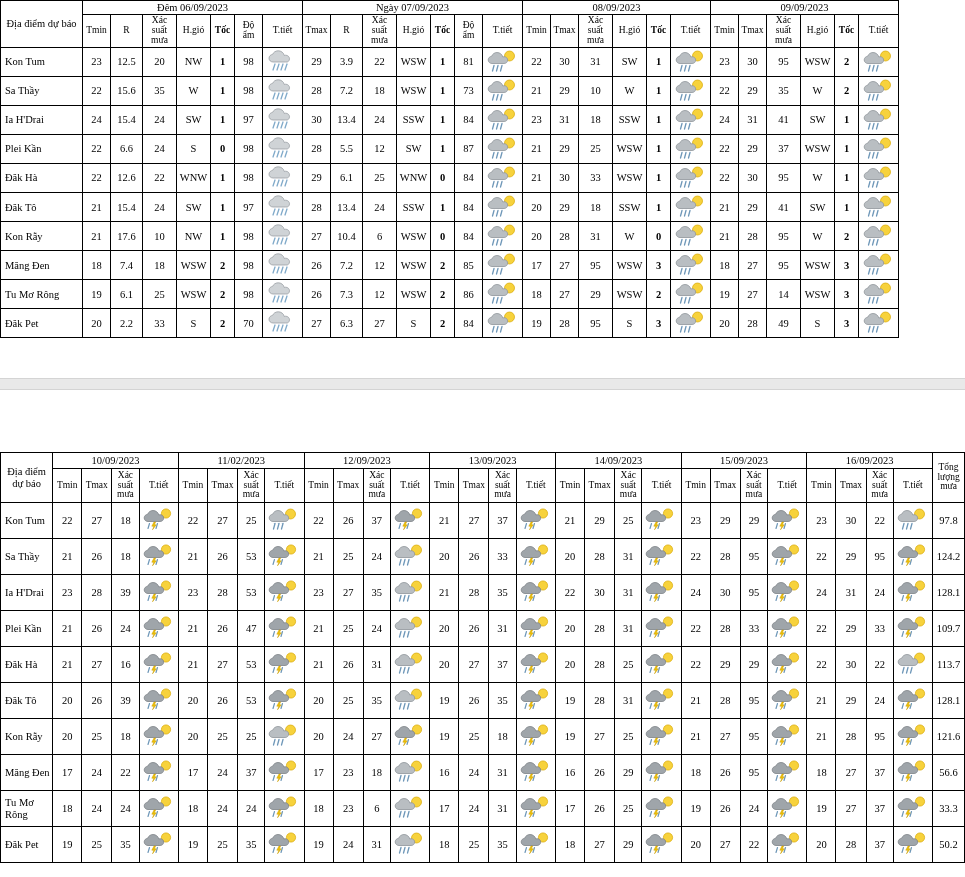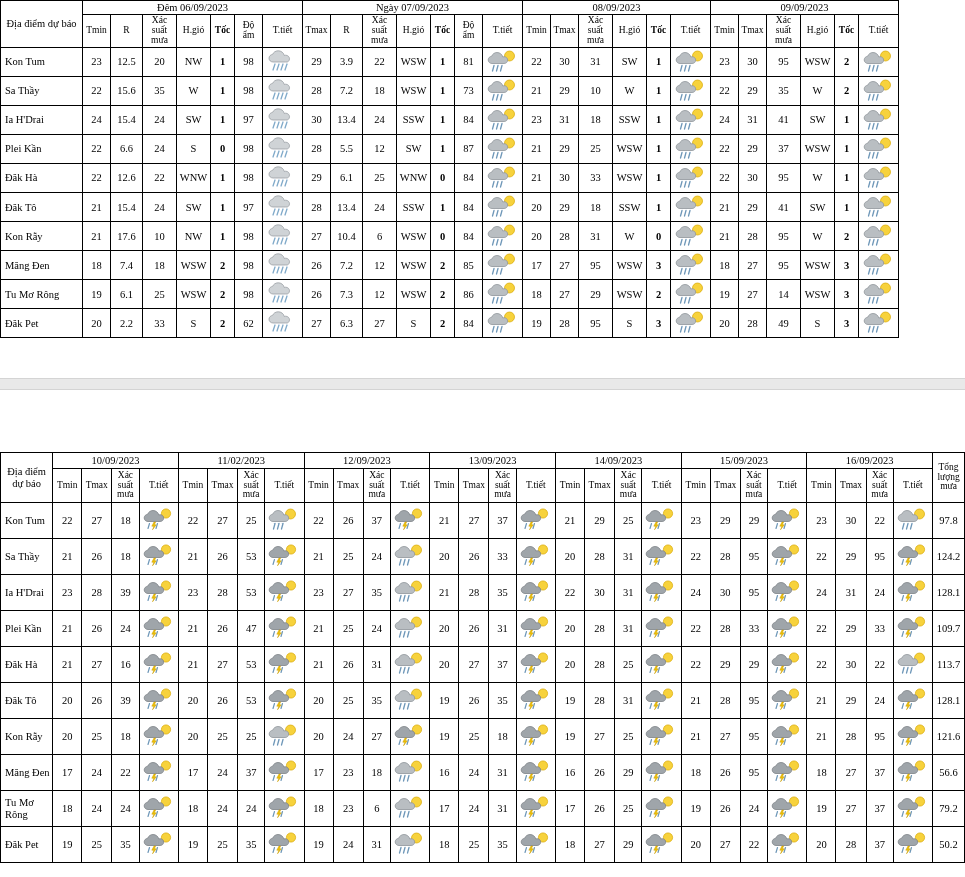--- a/index.html
+++ b/index.html
@@ -677,21 +677,21 @@
                 </g>
               </svg></span></td>
         </tr>
         <tr>
           <td class="loc colloc">Đăk Pet</td>
           <td class="cnum">20</td>
           <td class="cnumw">2.2</td>
           <td class="cprob">33</td>
           <td class="cwind">S</td>
           <td class="ctdo">2</td>
-          <td class="cnum">62</td>
+          <td class="cnum">70</td>
           <td class="cicon"><span class="wx"><svg width="34" height="24" viewBox="0 0 34 24">
                 <g>
                   <path d="M7 13c-2.2 0-4-1.7-4-3.8 0-2 1.6-3.6 3.6-3.8C7.4 3.3 9.6 1.8 12.2 1.8c3 0 5.5 2 6.1 4.7.4-.2.9-.3 1.4-.3 2.1 0 3.8 1.6 3.8 3.6S21.8 13.6 19.7 13H7z" fill="#cfd3d6" stroke="#9aa0a4" stroke-width=".8"></path>
                 </g>
                 <g stroke="#7fa9c9" stroke-width="1.3" stroke-linecap="round">
                   <line x1="9" y1="15" x2="7" y2="21"></line>
                   <line x1="13" y1="15" x2="11" y2="21"></line>
                   <line x1="17" y1="15" x2="15" y2="21"></line>
                   <line x1="21" y1="15" x2="19" y2="21"></line>
                 </g>
@@ -1575,21 +1575,21 @@
           <td class="cprob">37</td>
           <td class="cicon"><span class="wx"><svg width="34" height="24" viewBox="0 0 34 24">
                 <circle cx="24" cy="6.5" r="4.6" fill="#f7d23c" stroke="#d8a800" stroke-width=".7"></circle>
                 <path d="M6 14.5c-2.1 0-3.8-1.6-3.8-3.6 0-1.9 1.5-3.4 3.4-3.6C6.5 5 8.6 3.5 11 3.5c2.8 0 5.2 1.9 5.8 4.5.4-.2.8-.3 1.3-.3 2 0 3.6 1.5 3.6 3.4s-1.6 3.4-3.6 3.4H6z" fill="#9fa5aa" stroke="#7d8388" stroke-width=".8"></path>
                 <g stroke="#6e97b8" stroke-width="1.2" stroke-linecap="round">
                   <line x1="7.5" y1="16.5" x2="6" y2="21.5"></line>
                   <line x1="15.5" y1="16.5" x2="14" y2="21.5"></line>
                 </g>
                 <path d="M12 15l-2.2 4.2h2.1l-1.4 3.6 3.8-5h-2l1.3-2.8z" fill="#f2c200" stroke="#c79b00" stroke-width=".5"></path>
               </svg></span></td>
-          <td class="ctotal">79.2</td>
+          <td class="ctotal">33.3</td>
         </tr>
         <tr>
           <td class="loc colloc">Đăk Pet</td>
           <td class="cnum">19</td>
           <td class="cnum">25</td>
           <td class="cprob">35</td>
           <td class="cicon"><span class="wx"><svg width="34" height="24" viewBox="0 0 34 24">
                 <circle cx="24" cy="6.5" r="4.6" fill="#f7d23c" stroke="#d8a800" stroke-width=".7"></circle>
                 <path d="M6 14.5c-2.1 0-3.8-1.6-3.8-3.6 0-1.9 1.5-3.4 3.4-3.6C6.5 5 8.6 3.5 11 3.5c2.8 0 5.2 1.9 5.8 4.5.4-.2.8-.3 1.3-.3 2 0 3.6 1.5 3.6 3.4s-1.6 3.4-3.6 3.4H6z" fill="#9fa5aa" stroke="#7d8388" stroke-width=".8"></path>
                 <g stroke="#6e97b8" stroke-width="1.2" stroke-linecap="round">

